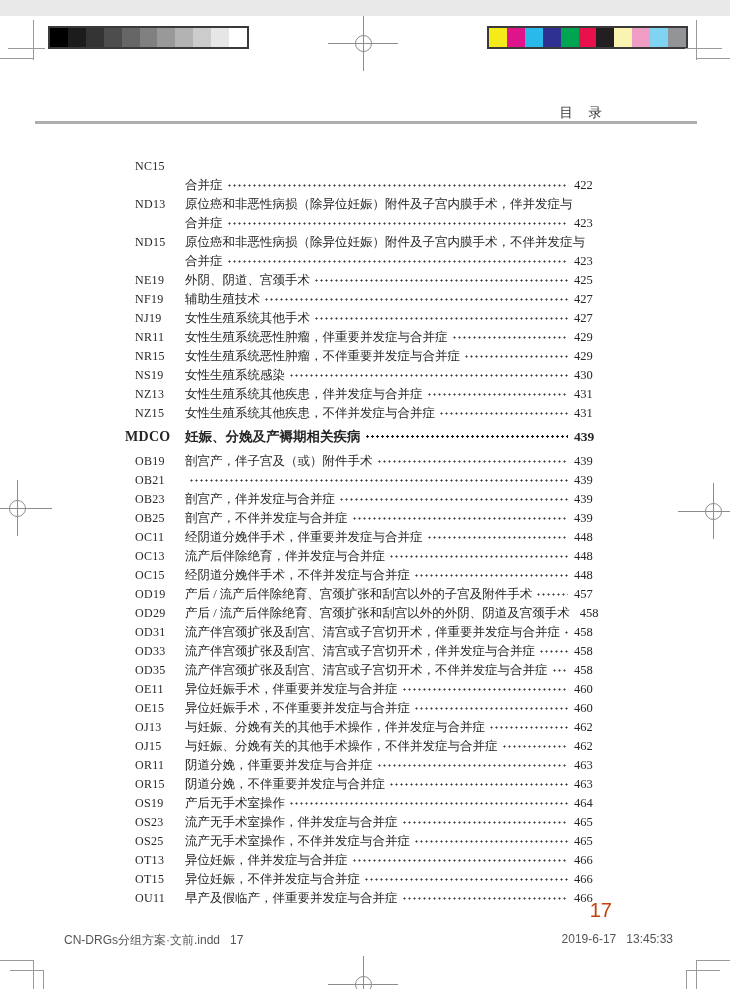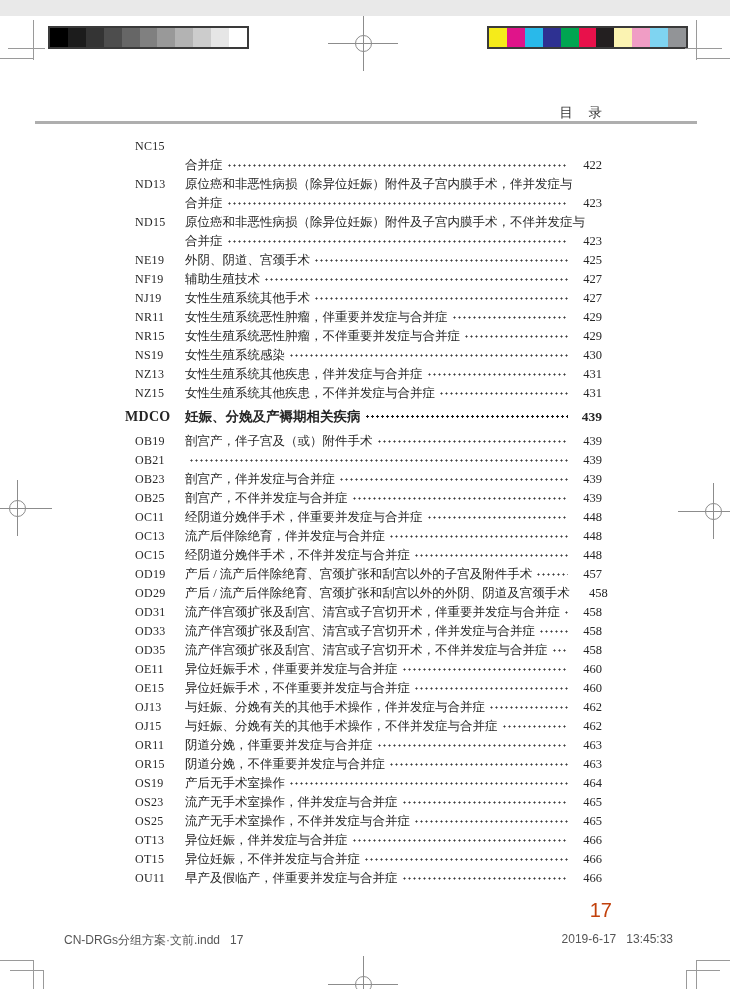--- a/index.html
+++ b/index.html
@@ -29,28 +29,28 @@
 
   
   .mark{position:absolute;background:#9a9a9a;}
 
   
   .header-title{position:absolute;top:88px;right:127px;font-size:13.5px;
     letter-spacing:1px;color:#333;white-space:pre;}
   .header-rule{position:absolute;left:35px;top:105px;width:662px;height:2.5px;background:#aeaeae;}
 
   
-  .toc{position:absolute;left:135px;top:121px;width:467px;font-size:12.5px;line-height:19px;}
+  .toc{position:absolute;left:135px;top:141px;width:467px;font-size:12.5px;line-height:19px;}
   .toc-line{display:flex;align-items:baseline;}
   .code{flex:0 0 50px;font-size:12px;letter-spacing:.3px;}
   .desc{white-space:pre;}
   .leader{flex:1 1 auto;align-self:stretch;margin:0 6px 0 4px;
     background-image:radial-gradient(circle at 2.5px 50%,#3c3c3c 0.9px,transparent 1.15px);
     background-size:5px 100%;background-repeat:repeat-x;}
-  .pagenum{flex:0 0 auto;min-width:28px;text-align:right;}
+  .pagenum{flex:0 0 auto;min-width:28px;text-align:left;}
   .toc-item.bold{font-weight:700;font-size:13.5px;margin:4px 0 6px;}
   .toc-item.bold .code{flex-basis:60px;margin-left:-10px;font-size:14px;}
   .toc-item.bold .leader{background-image:radial-gradient(circle at 2.5px 50%,#151515 1px,transparent 1.25px);}
 
   
   .page-number{position:absolute;top:883px;right:118px;
     font-family:"Liberation Sans",sans-serif;font-size:20px;color:#c2410c;}
   .footer{position:absolute;top:916px;font-size:12px;color:#555;
     font-family:"Liberation Sans",sans-serif;white-space:pre;}
   .footer-left{left:64px;}

